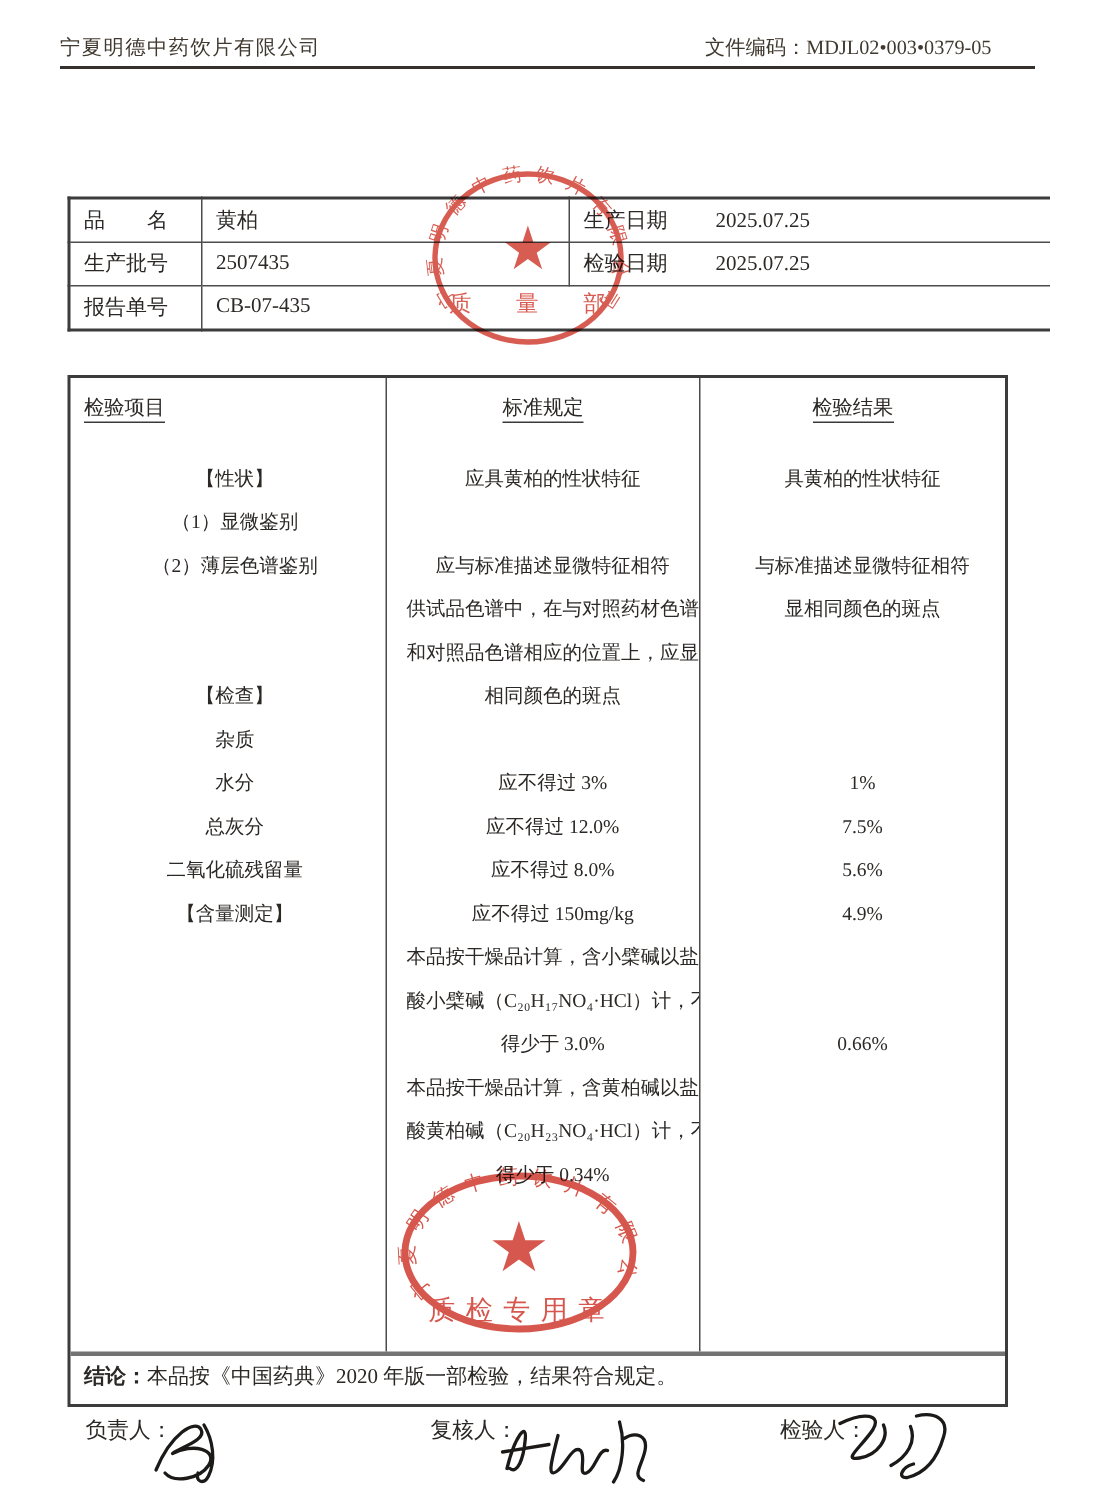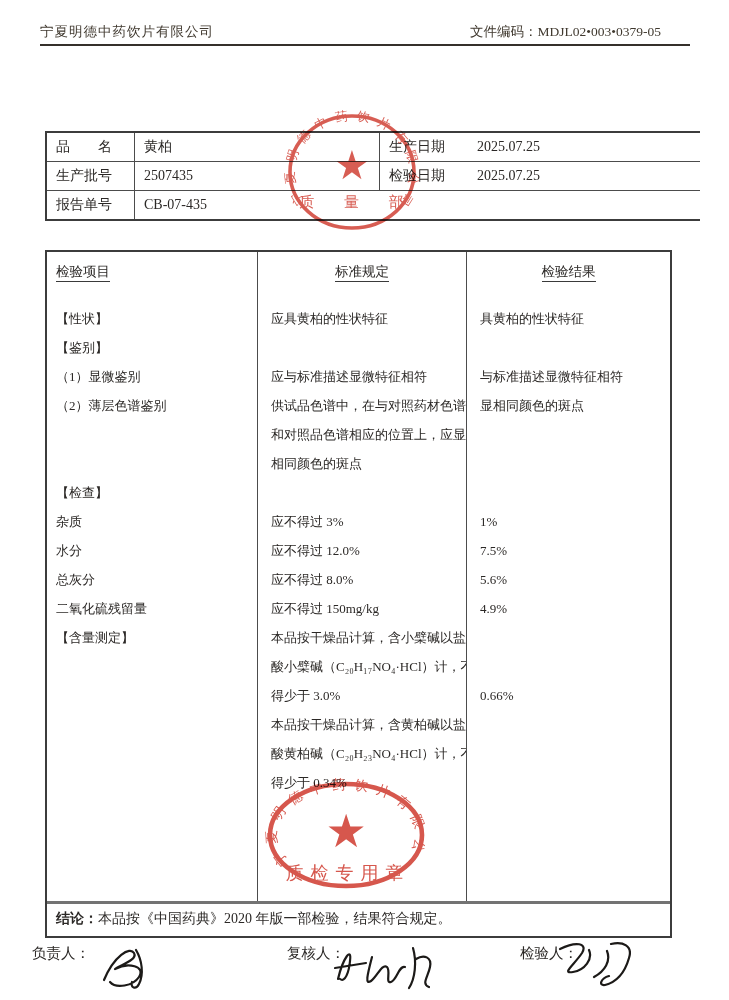--- a/index.html
+++ b/index.html
@@ -28,30 +28,30 @@
     border:2px solid #3c3c3c;display:flex;flex-direction:column;box-sizing:border-box;}
   .cols{flex:1;display:flex;min-height:0;}
   .col{box-sizing:border-box;overflow:hidden;}
   .col0{width:211px;border-right:1px solid #4c4c4c;}
   .col1{width:209px;border-right:1px solid #4c4c4c;}
   .col2{flex:1;}
   .col-head{height:52px;padding-top:11px;font-size:13.5px;box-sizing:border-box;}
   .col0 .col-head{padding-left:9px;text-align:left;}
   .col1 .col-head,.col2 .col-head{text-align:center;}
   .col-head span{border-bottom:1px solid #3a3a3a;padding-bottom:2px;}
-  .line{height:29px;line-height:29px;font-size:13px;white-space:nowrap;}
+  .line{height:29px;line-height:29px;font-size:13px;white-space:nowrap;text-align:center;}
   .col0 .line{padding-left:9px;}
   .col1 .line,.col2 .line{padding-left:13px;}
   .conclusion{height:32px;border-top:3px solid #737373;line-height:30px;
     padding-left:9px;font-size:14px;white-space:nowrap;}
   .conclusion .b{font-weight:700;}
   
   .footer{position:absolute;left:0;top:944px;width:100%;font-size:14.5px;color:#2b2826;}
   .flab{position:absolute;white-space:nowrap;}
-  .flab.f0{left:32px;} .flab.f1{left:287px;} .flab.f2{left:520px;}
+  .flab.f0{left:57px;} .flab.f1{left:287px;} .flab.f2{left:520px;}
   
   svg.overlay{position:absolute;left:0;top:0;pointer-events:none;mix-blend-mode:multiply;}
   .stamp-text{font-family:"Liberation Serif","DejaVu Serif",serif;}
 </style>
 </head>
 <body>
 
 <div class="page">
 
   <div class="hdr-left">宁夏明德中药饮片有限公司</div>
@@ -77,21 +77,20 @@
     </tr>
   </tbody>
     </table>
 
   <div class="main">
     <div class="cols">
       <div class="col col0">
         <div class="col-head"><span>检验项目</span></div>
         <div class="col-lines">
             <div class="line">【性状】</div>
-            <div class="line">【鉴别】</div>
             <div class="line">（1）显微鉴别</div>
             <div class="line">（2）薄层色谱鉴别</div>
             <div class="line"></div>
             <div class="line"></div>
             <div class="line">【检查】</div>
             <div class="line">杂质</div>
             <div class="line">水分</div>
             <div class="line">总灰分</div>
             <div class="line">二氧化硫残留量</div>
             <div class="line">【含量测定】</div>

